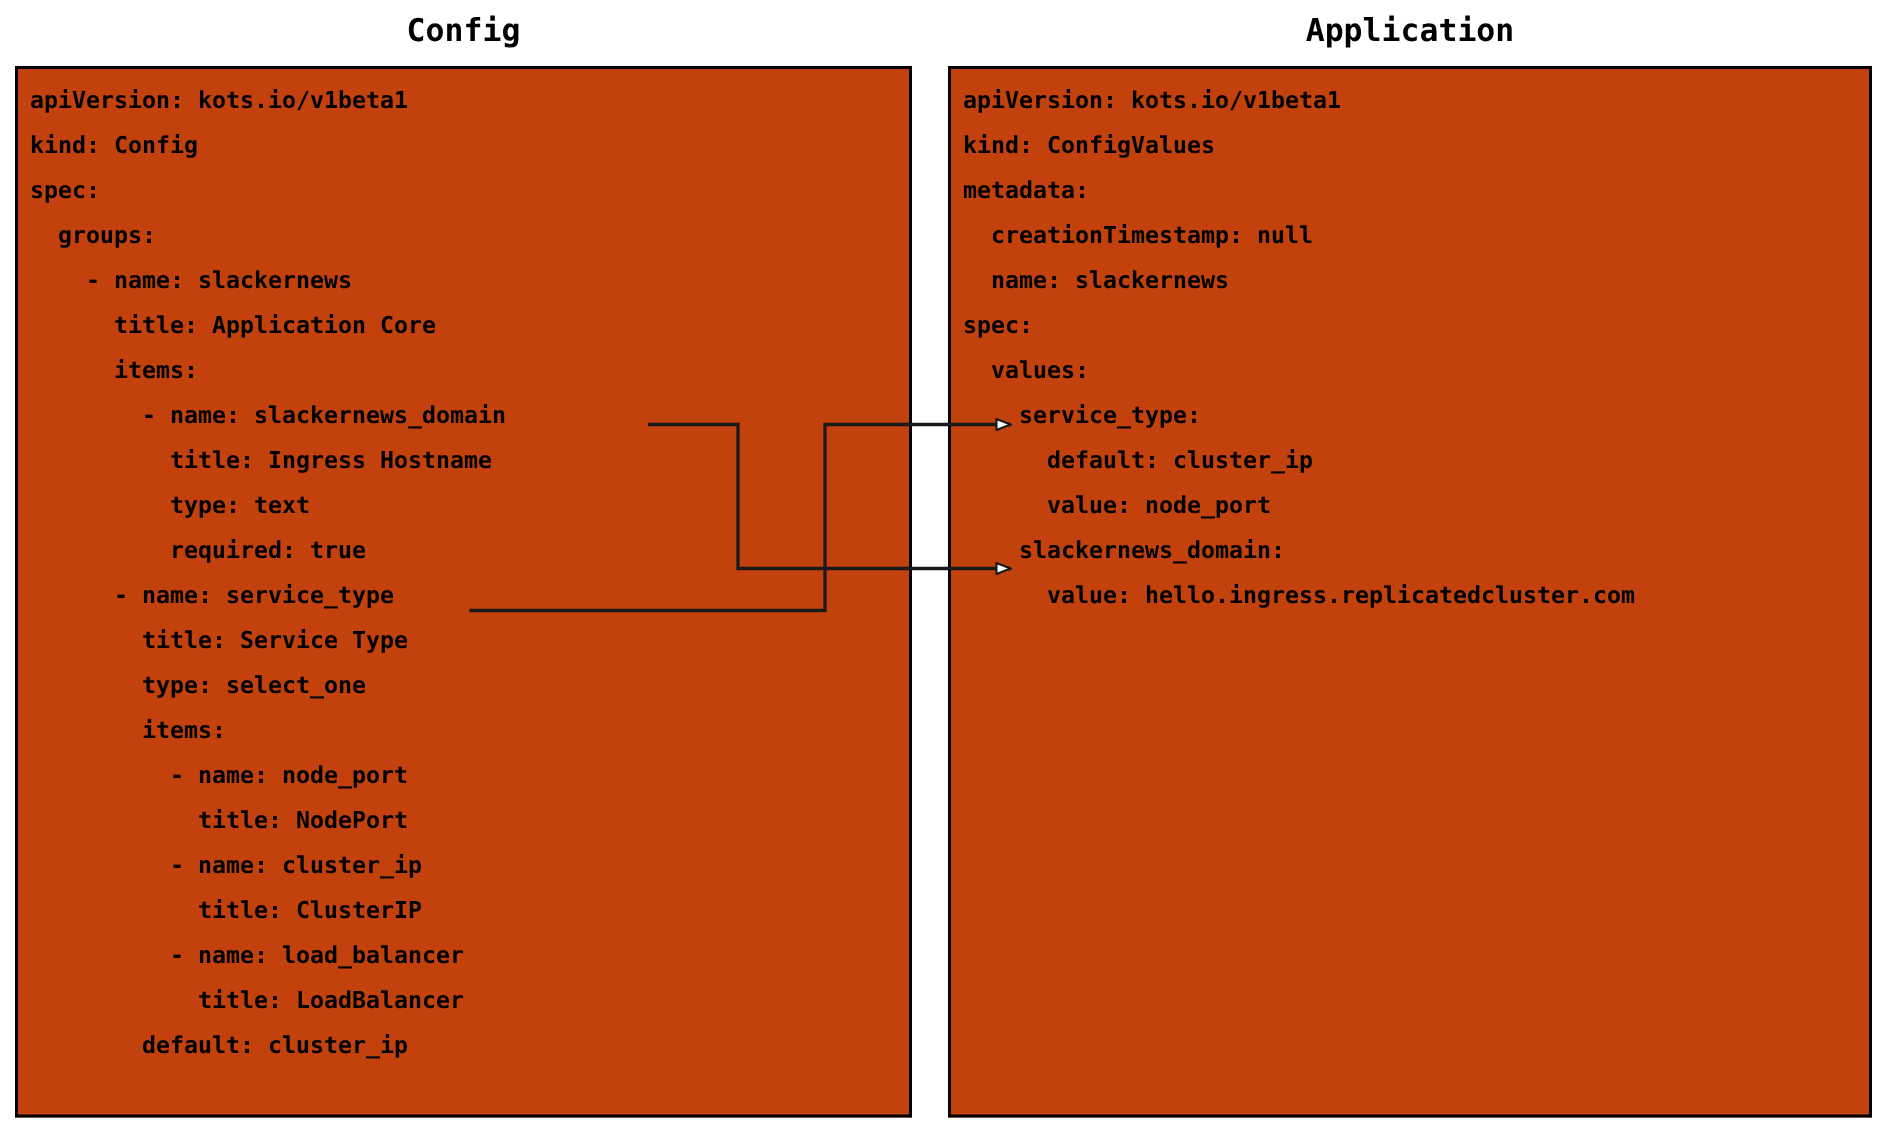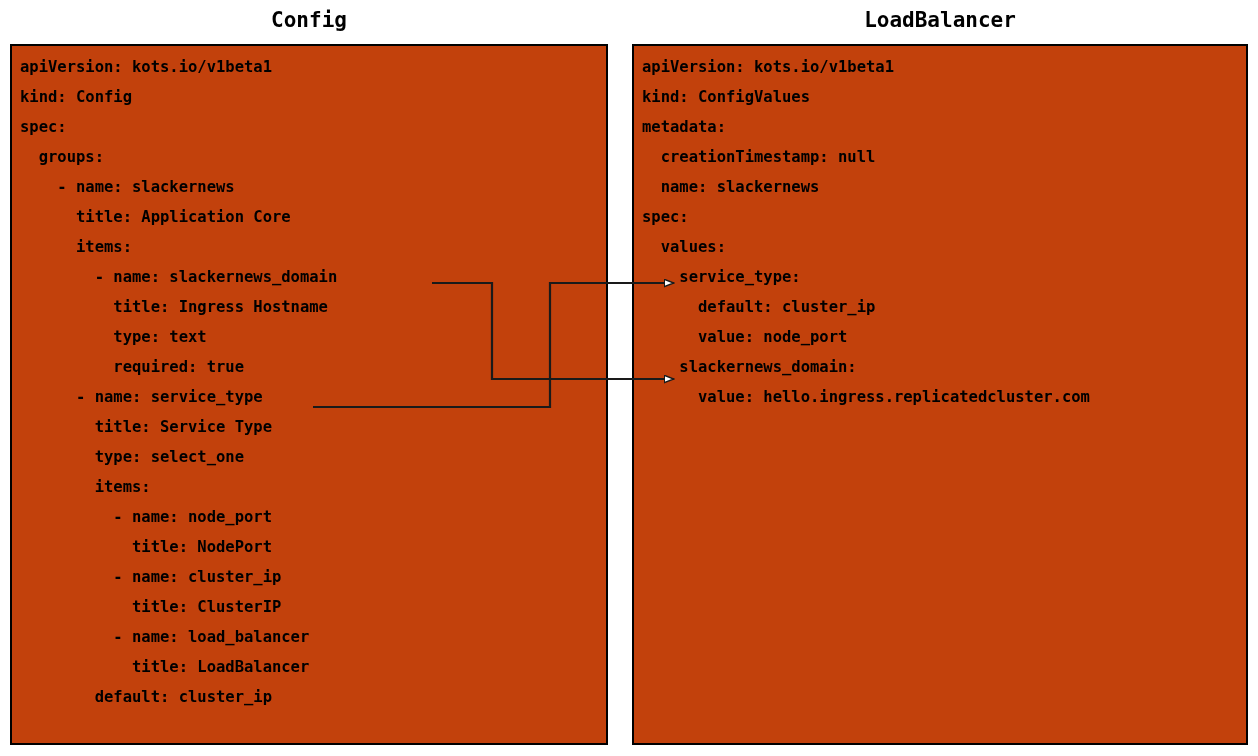--- a/index.html
+++ b/index.html
@@ -61,21 +61,21 @@
     width: 1258px;
     height: 756px;
     pointer-events: none;
   }
 </style>
 </head>
 <body>
 
 <div class="panel-title" id="title-config">Config</div>
 
-<div class="panel-title" id="title-values">LoadBalancer</div>
+<div class="panel-title" id="title-values">Application</div>
 
 <div class="panel" id="panel-config">
   <div class="code"><span class="ln">apiVersion: kots.io/v1beta1</span><span class="ln">kind: Config</span><span class="ln">spec:</span><span class="ln">  groups:</span><span class="ln">    - name: slackernews</span><span class="ln">      title: Application Core</span><span class="ln">      items:</span><span class="ln">        - name: slackernews_domain</span><span class="ln">          title: Ingress Hostname</span><span class="ln">          type: text</span><span class="ln">          required: true</span><span class="ln">      - name: service_type</span><span class="ln">        title: Service Type</span><span class="ln">        type: select_one</span><span class="ln">        items:</span><span class="ln">          - name: node_port</span><span class="ln">            title: NodePort</span><span class="ln">          - name: cluster_ip</span><span class="ln">            title: ClusterIP</span><span class="ln">          - name: load_balancer</span><span class="ln">            title: LoadBalancer</span><span class="ln">        default: cluster_ip</span></div>
 </div>
 
 <div class="panel" id="panel-values">
   <div class="code"><span class="ln">apiVersion: kots.io/v1beta1</span><span class="ln">kind: ConfigValues</span><span class="ln">metadata:</span><span class="ln">  creationTimestamp: null</span><span class="ln">  name: slackernews</span><span class="ln">spec:</span><span class="ln">  values:</span><span class="ln">    service_type:</span><span class="ln">      default: cluster_ip</span><span class="ln">      value: node_port</span><span class="ln">    slackernews_domain:</span><span class="ln">      value: hello.ingress.replicatedcluster.com</span></div>
 </div>
 
 <svg id="wires" viewBox="0 0 1258 756" width="1258" height="756">

